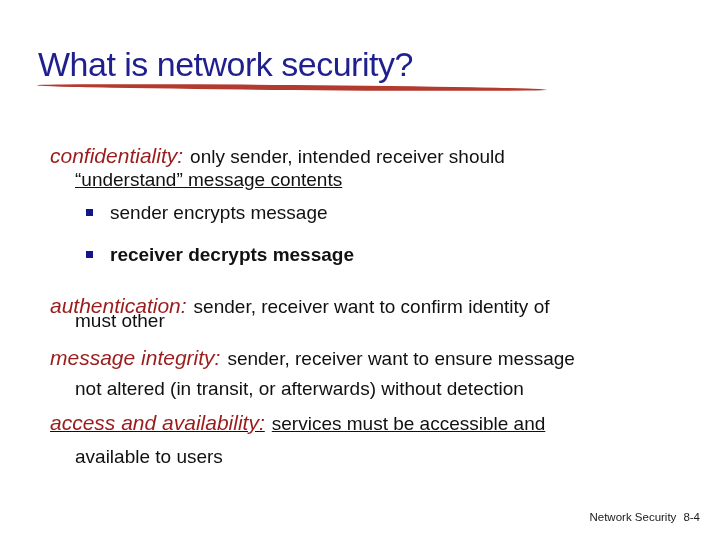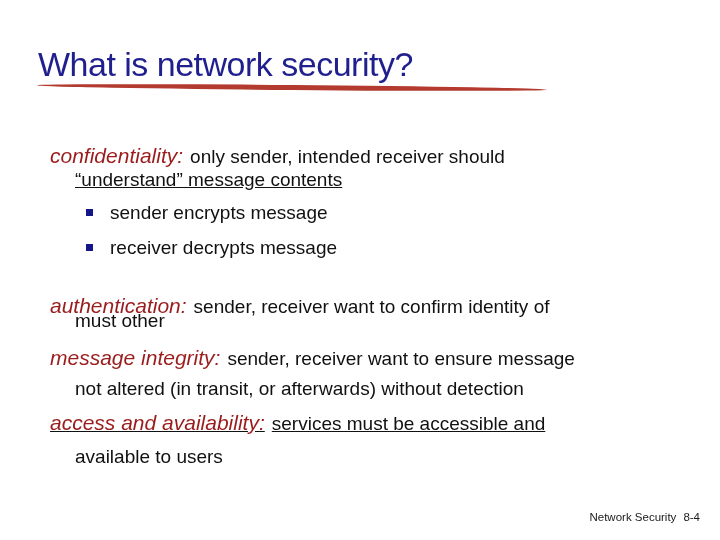--- a/index.html
+++ b/index.html
@@ -53,21 +53,21 @@
   .s3a{top:410px;text-decoration:underline;}
   .s3b{top:444px;}
 
   
   .bullet-line{
     position:absolute;left:86px;
     font-size:19px;line-height:26px;
     color:#111111;white-space:nowrap;
   }
   .b0{top:200px;}
-  .b1{top:235px;}
+  .b1{top:242px;font-weight:bold;}
   .sq{
     display:inline-block;
     width:7px;height:7px;
     background:#15158a;
     margin-right:17px;
     vertical-align:3px;
   }
 
   
   .footer{

